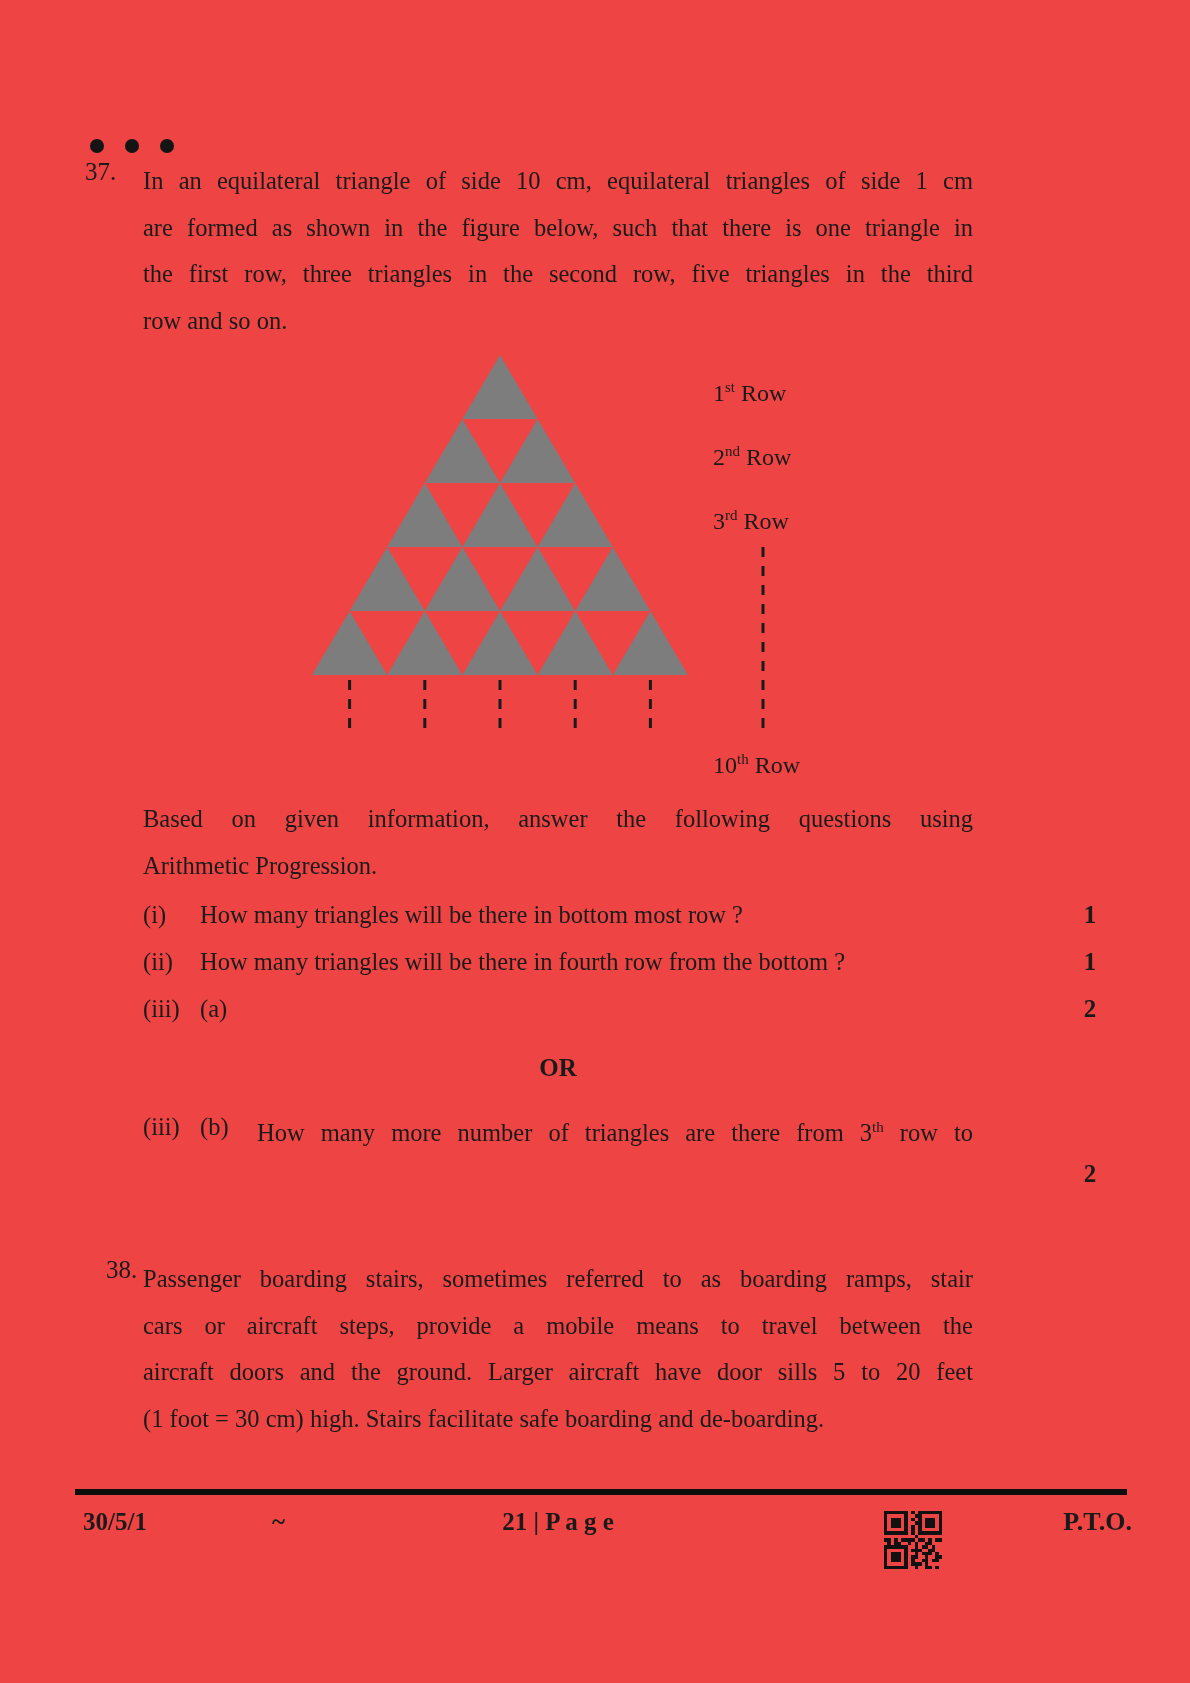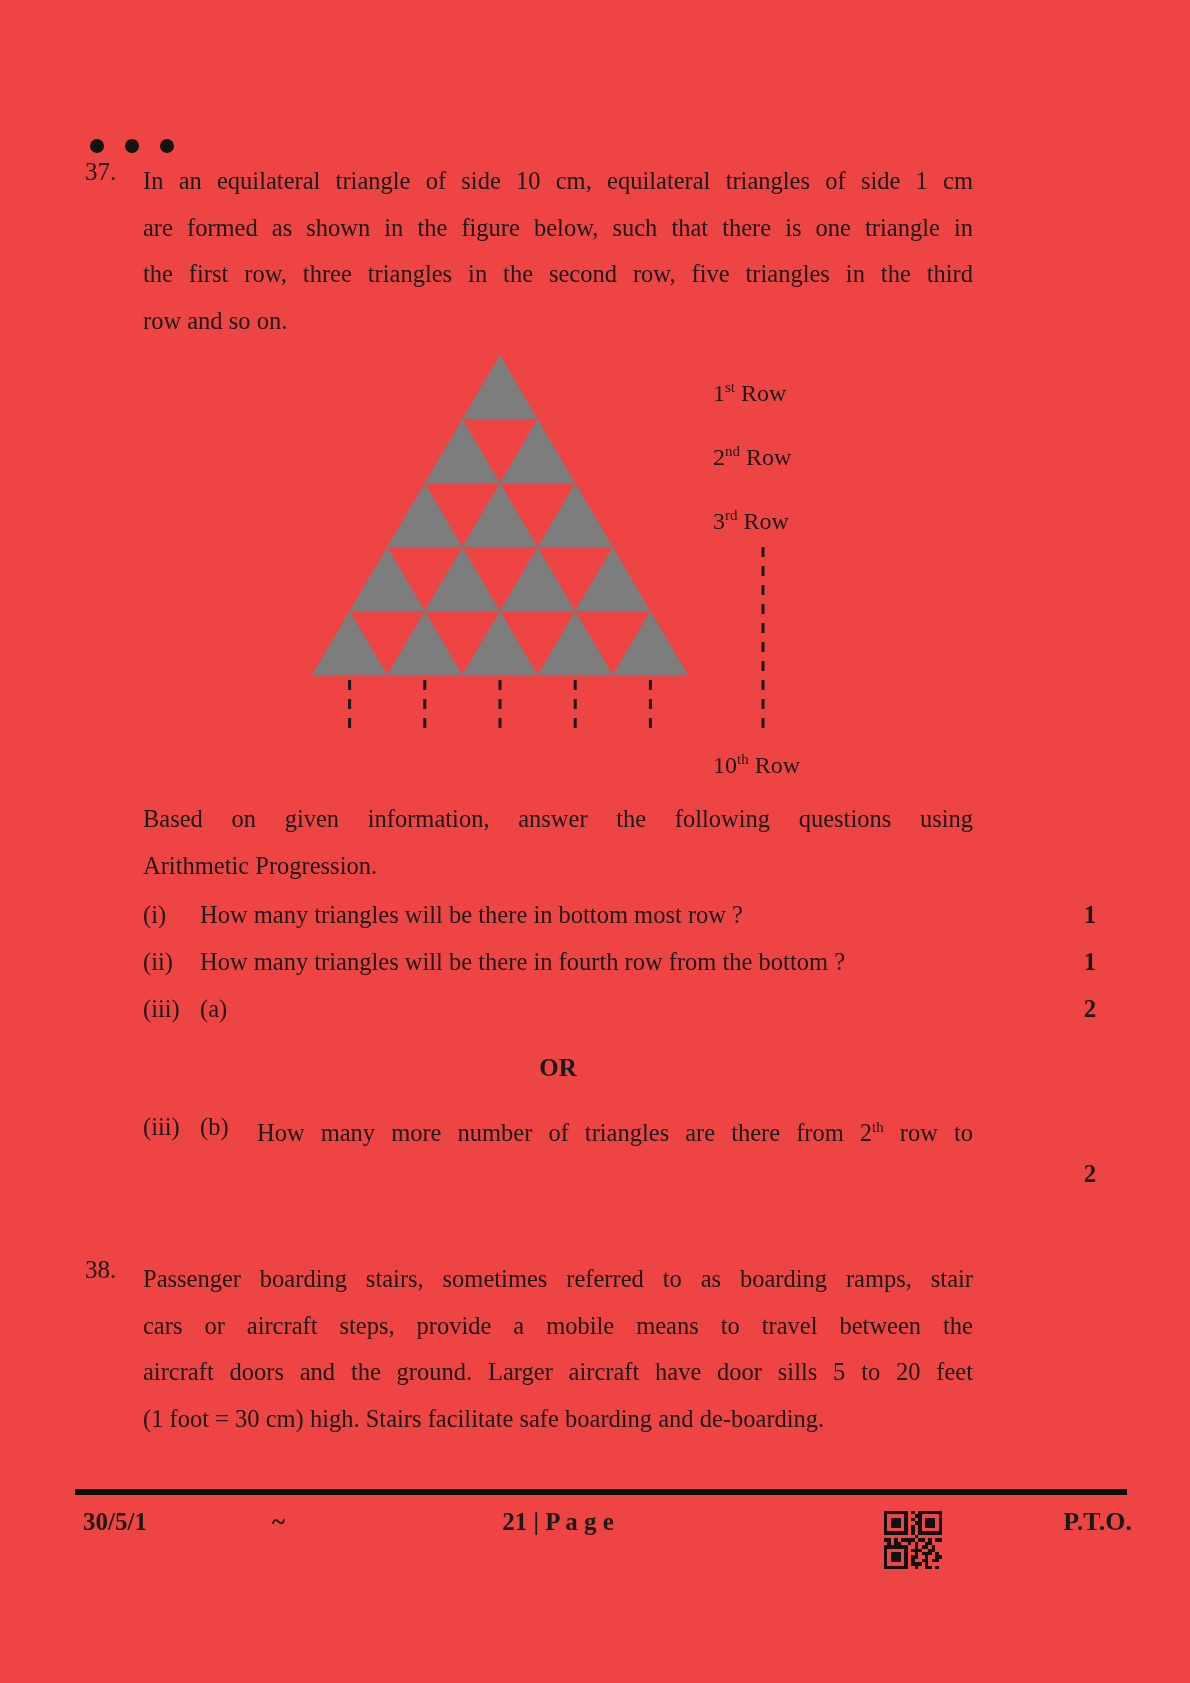--- a/index.html
+++ b/index.html
@@ -112,26 +112,26 @@
   <div class="subq-label" style="left:143px; top:992px;">(iii)</div>
   <div class="subq-label" style="left:200px; top:992px;">(a)</div>
   <div class="mark" style="top:992px;">2</div>
 
   <div class="or" style="top:1051px;">OR</div>
 
   <div class="subq-label" style="left:143px; top:1110px;">(iii)</div>
   <div class="subq-label" style="left:200px; top:1110px;">(b)</div>
   <div class="iiib-lines">
     <div class="l1">
-      <span>How many more number of triangles are there from 2</span><sup class="s">th</sup><span> row to</span>
+      <span>How many more number of triangles are there from 3</span><sup class="s">th</sup><span> row to</span>
     </div>
   </div>
   <div class="mark" style="top:1157px;">2</div>
 
-  <div class="qnum" style="top:1256px;">38.</div>
+  <div class="qnum" style="top:1256px;margin-left:21px;">38.</div>
   <div class="para" style="top:1256px;">
     <div class="jln">Passenger boarding stairs, sometimes referred to as boarding ramps, stair</div>
     <div class="jln">cars or aircraft steps, provide a mobile means to travel between the</div>
     <div class="jln">aircraft doors and the ground. Larger aircraft have door sills 5 to 20 feet</div>
     <div class="ln">(1 foot = 30 cm) high. Stairs facilitate safe boarding and de-boarding.</div>
   </div>
 
   <div class="footer-rule"></div>
   <div class="f-item" id="f-code">30/5/1</div>
   <div class="f-item" id="f-tilde">~</div>

